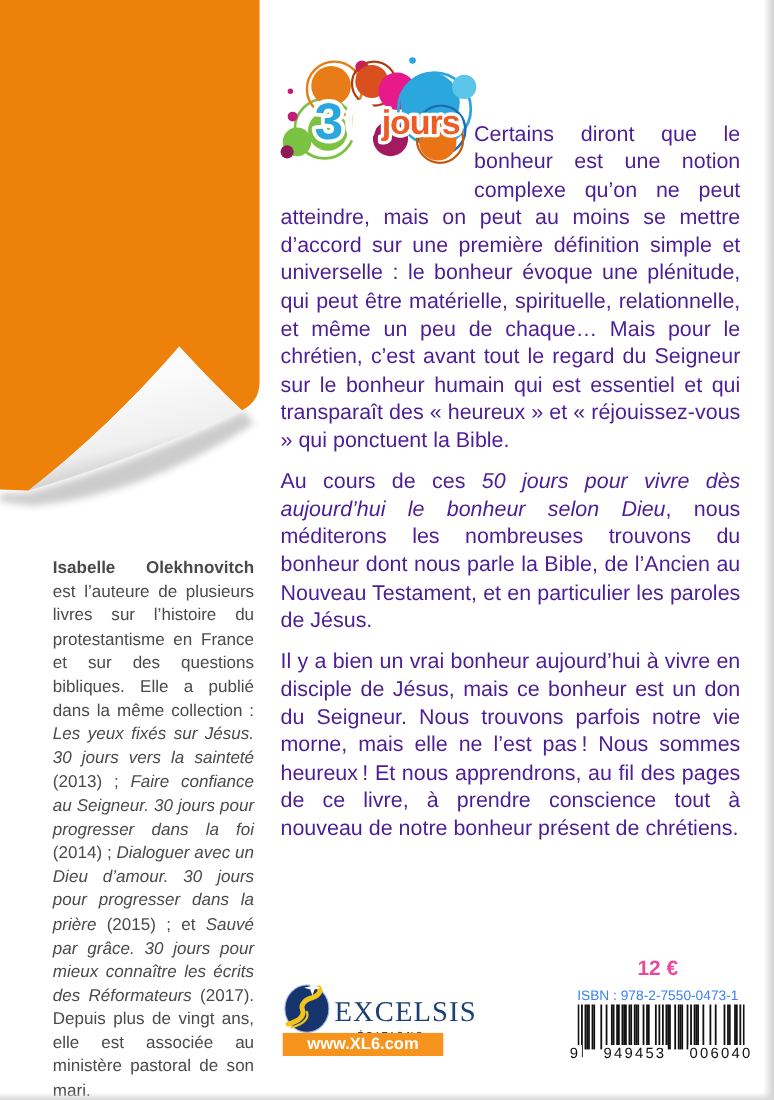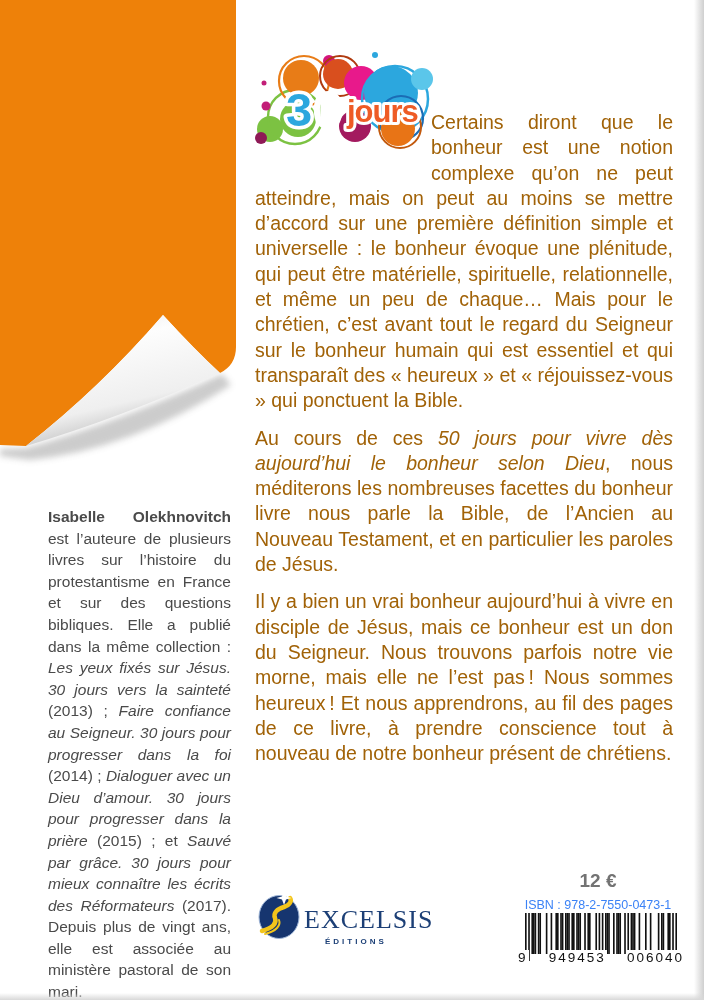--- a/index.html
+++ b/index.html
@@ -12,21 +12,21 @@
   
   .logo-svg{position:absolute;left:256px;top:50px;overflow:visible;}
   .logo-num{font-family:"Liberation Sans",sans-serif;font-weight:bold;font-size:47px;
             stroke:#ffffff;stroke-width:7px;paint-order:stroke;stroke-linejoin:round;}
   .logo-zero{fill:none;stroke:#ffffff;stroke-width:6px;paint-order:stroke;stroke-linejoin:round;}
   .logo-word{font-family:"Liberation Sans",sans-serif;font-weight:bold;font-size:31px;
              stroke:#ffffff;stroke-width:6px;paint-order:stroke;stroke-linejoin:round;letter-spacing:-1px;}
   
   .main-col{
     position:absolute;left:255px;top:110px;width:418px;
-    font-size:19.5px;line-height:25.3px;color:#a16207;
+    font-size:19.5px;line-height:25.3px;color:#4c1d95;
     text-align:justify;
   }
   .main-col p{margin:0 0 12px 0;}
   .logo-spacer{float:left;width:176px;height:53px;}
   .seg-i{font-style:italic;}
   .seg-b{font-weight:bold;}
   
   .bio-col{
     position:absolute;left:48px;top:468px;width:183px;
     font-size:15.5px;line-height:21.6px;color:#4a4a4a;
@@ -39,21 +39,21 @@
   .editions-label{position:absolute;left:70px;top:12px;font-size:8px;letter-spacing:3px;
                   color:#1c3f76;font-weight:bold;margin-top:40px;}
   .excelsis-name{position:absolute;left:49px;top:20px;font-family:"Liberation Serif",serif;
                  font-size:26px;letter-spacing:1px;color:#1c3f76;}
   .web-bar{position:absolute;left:2px;top:54px;width:146px;height:21px;
            display:flex;align-items:center;justify-content:center;
            color:#ffffff;font-weight:bold;font-size:15px;}
   
   .sale-block{position:absolute;left:500px;top:868px;width:196px;height:112px;}
   .price{position:absolute;left:0;top:2px;width:196px;text-align:center;
-         font-size:19px;font-weight:bold;color:#737373;}
+         font-size:19px;font-weight:bold;color:#ec4899;}
   .isbn{position:absolute;left:0;top:30px;width:196px;text-align:center;
         font-size:12.5px;color:#3b82f6;}
   .barcode-wrap{position:absolute;left:25px;top:45px;width:152px;height:52px;}
   .barcode-digits{position:absolute;left:-8px;top:37px;width:168px;display:flex;
                   justify-content:space-between;font-size:13.5px;color:#111;
                   letter-spacing:2px;}
   .barcode-digits span{background:#ffffff;padding:0 1px;}
   
   .edge-right{position:absolute;right:0;top:0;width:10px;height:1000px;
               background:linear-gradient(to right,rgba(255,255,255,0),#cfcfcf);}
@@ -111,40 +111,43 @@
     <text class="logo-num" x="30" y="76" fill="#2CA7DE">3</text>
     <text class="logo-num logo-zero" x="59" y="76">0</text>
     <text class="logo-word" x="91" y="72" fill="#EE5B25">jours</text>
   </svg>
 
   <div class="main-col">
     <p>
       <span class="logo-spacer"></span><span><span class="seg-n">Certains diront que le bonheur est une notion complexe qu’on ne peut atteindre, mais on peut au moins se mettre d’accord sur une première définition simple et universelle : le bonheur évoque une plénitude, qui peut être matérielle, spirituelle, relationnelle, et même un peu de chaque… Mais pour le chrétien, c’est avant tout le regard du Seigneur sur le bonheur humain qui est essentiel et qui transparaît des « heureux » et « réjouissez-vous » qui ponctuent la Bible.</span></span>
     </p>
     <p>
-      <span><span class="seg-n">Au cours de ces </span><span class="seg-i">50 jours pour vivre dès aujourd’hui le bonheur selon Dieu</span><span class="seg-n">, nous méditerons les nombreuses facettes du bonheur livre nous parle la Bible, de l’Ancien au Nouveau Testament, et en particulier les paroles de Jésus.</span></span>
+      <span><span class="seg-n">Au cours de ces </span><span class="seg-i">50 jours pour vivre dès aujourd’hui le bonheur selon Dieu</span><span class="seg-n">, nous méditerons les nombreuses trouvons du bonheur dont nous parle la Bible, de l’Ancien au Nouveau Testament, et en particulier les paroles de Jésus.</span></span>
     </p>
     <p>
       <span><span class="seg-n">Il y a bien un vrai bonheur aujourd’hui à vivre en disciple de Jésus, mais ce bonheur est un don du Seigneur. Nous trouvons parfois notre vie morne, mais elle ne l’est pas ! Nous sommes heureux ! Et nous apprendrons, au fil des pages de ce livre, à prendre conscience tout à nouveau de notre bonheur présent de chrétiens.</span></span>
     </p>
   </div>
 
   <div class="bio-col">
     <span><span class="seg-b">Isabelle Olekhnovitch</span><span class="seg-n"> est l’auteure de plusieurs livres sur l’histoire du protestantisme en France et sur des questions bibliques. Elle a publié dans la même collection : </span><span class="seg-i">Les yeux fixés sur Jésus. 30 jours vers la sainteté</span><span class="seg-n"> (2013) ; </span><span class="seg-i">Faire confiance au Seigneur. 30 jours pour progresser dans la foi</span><span class="seg-n"> (2014) ; </span><span class="seg-i">Dialoguer avec un Dieu d’amour. 30 jours pour progresser dans la prière</span><span class="seg-n"> (2015) ; et </span><span class="seg-i">Sauvé par grâce. 30 jours pour mieux connaître les écrits des Réformateurs</span><span class="seg-n"> (2017). Depuis plus de vingt ans, elle est associée au ministère pastoral de son mari.</span></span>
   </div>
 
   <div class="publisher">
     <svg class="excelsis-mark" width="44" height="50" viewBox="0 0 44 50">
       <ellipse cx="22" cy="27" rx="20" ry="21.5" fill="#16356F" stroke="#9db4d6" stroke-width="1"></ellipse>
       <path d="M5,41 C16,38 20,33 18,28 C16,23 20,19 27,17 C33,15 35,11 33,8" fill="none" stroke="#F3C51B" stroke-width="4.5" stroke-linecap="round"></path>
       <path d="M8,44 C20,41 24,35 22,30" fill="none" stroke="#F3C51B" stroke-width="2" stroke-linecap="round"></path>
       <path d="M27,1 L29,6.5 L34.5,8 L29,9.5 L27,15 L25,9.5 L19.5,8 L25,6.5 Z" fill="#ffffff"></path>
     </svg>
     <div class="editions-label">ÉDITIONS</div>
     <div class="excelsis-name">EXCELSIS</div>
+    <div class="web-bar" style="background:#F7941E">
+      <span>www.XL6.com</span>
+    </div>
   </div>
 
   <div class="sale-block">
     <div class="price">12 €</div>
     <div class="isbn">ISBN : 978-2-7550-0473-1</div>
     <div class="barcode-wrap">
       <svg id="barcode-svg" width="152" height="52" viewBox="0 0 152 52">
           <rect x="0.00" y="0" width="1.63" height="48" fill="#111"></rect>
           <rect x="3.20" y="0" width="1.63" height="48" fill="#111"></rect>
           <rect x="6.40" y="0" width="1.63" height="41" fill="#111"></rect>

